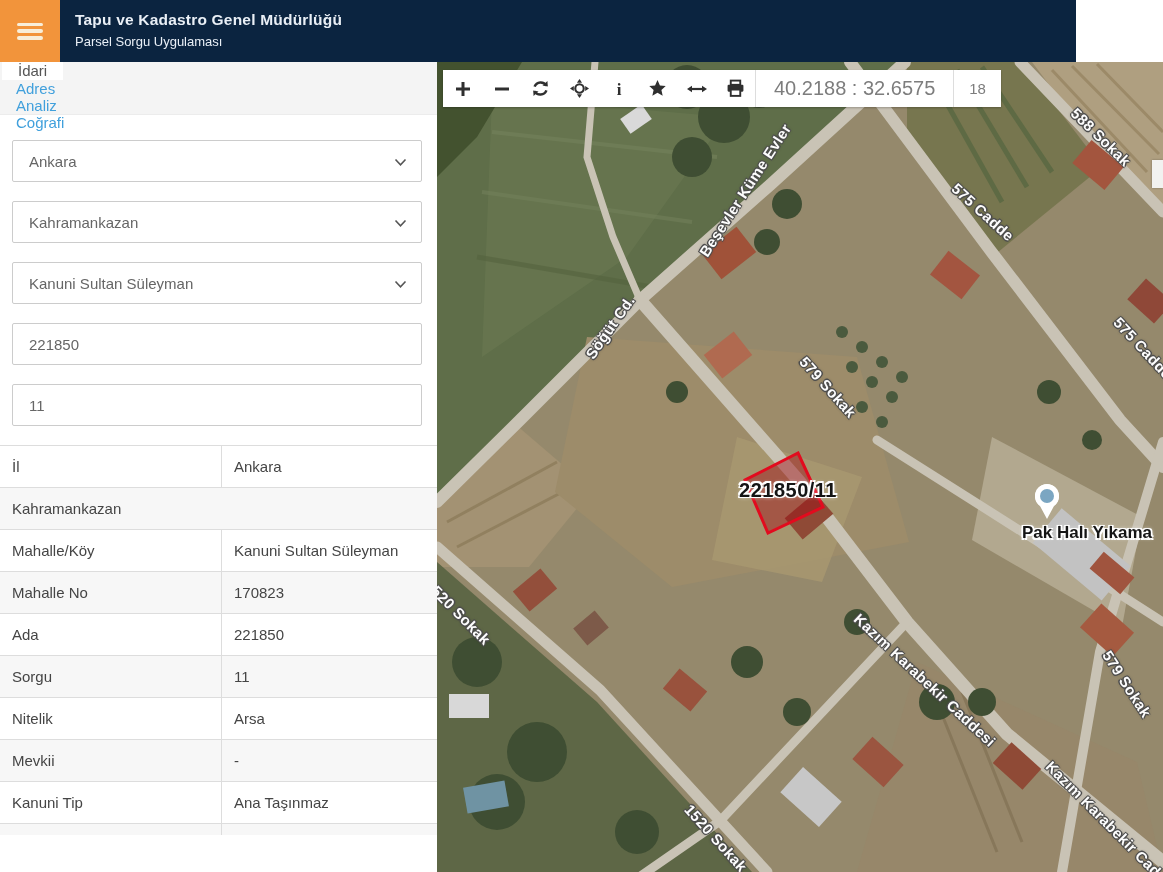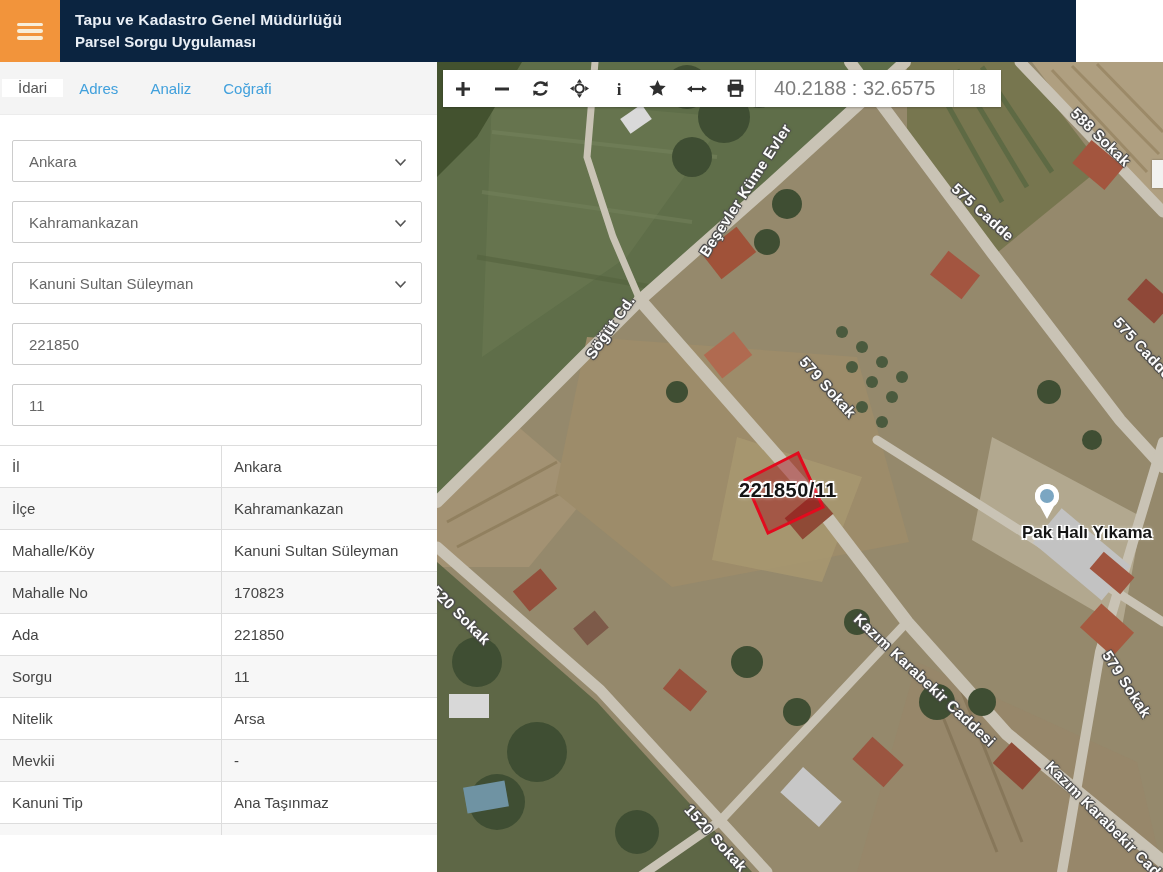--- a/index.html
+++ b/index.html
@@ -9,25 +9,25 @@
 
   
   .header { position:absolute; left:0; top:0; width:1076px; height:62px;
     background:#0b2440; display:flex; align-items:stretch; }
   .menu-btn { width:60px; height:62px; background:#f2943b; border:none; cursor:pointer;
     display:flex; align-items:center; justify-content:center; flex:0 0 auto; }
   .hamburger { width:26px; height:17px; display:flex; flex-direction:column; justify-content:space-between; }
   .hamburger span { display:block; height:3.2px; border-radius:2px; background:#f8eed9; }
   .titles { padding:9px 0 0 15px; color:#e9eff6; }
   .titles .t1 { font-size:15.5px; font-weight:bold; letter-spacing:.2px; line-height:22px; }
-  .titles .t2 { font-size:15px; font-weight:bold; line-height:21px; }
+  .titles .t2 { font-size:13px; font-weight:normal; line-height:21px; }
 
   
   .sidebar { position:absolute; left:0; top:62px; width:437px; height:810px; background:#fff; }
-  .tabs { height:53px; background:#f4f4f4; border-bottom:1px solid #ececec; display:flex; align-items:center; }
+  .tabs { height:53px; background:#f4f4f4; border-bottom:1px solid #ececec; display:flex; align-items:flex-start;flex-direction:column; }
   .tab { padding:0 16px; display:flex; align-items:center; font-size:15px; color:#41a0dc; cursor:pointer; }
   .tab.active { background:#fff; color:#555; margin-left:2px; border-bottom:1px solid #fff; }
 
   .form { padding:25px 15px 0 12px; }
   .field { position:relative; width:410px; height:42px; border:1px solid #ccc; border-radius:2px;
     background:#fff; display:flex; align-items:center; padding:0 16px; margin-bottom:19px;
     color:#666; font-size:15px; cursor:pointer; }
   .field .chev { position:absolute; right:14px; top:17px; }
   .field input { border:none; outline:none; width:100%; height:100%; font-size:15px; color:#666;
     font-family:"Liberation Sans", sans-serif; background:transparent; }
@@ -121,21 +121,20 @@
         <input type="text" value="11" style="">
       </div>
     </div>
 
     <div class="result-table">
       <div class="trow">
           <div class="c1">İl</div>
           <div class="c2">Ankara</div>
         </div>
       <div class="trow">
-          <div class="c1">İlçe</div>
           <div class="c2">Kahramankazan</div>
         </div>
       <div class="trow">
           <div class="c1">Mahalle/Köy</div>
           <div class="c2">Kanuni Sultan Süleyman</div>
         </div>
       <div class="trow">
           <div class="c1">Mahalle No</div>
           <div class="c2">170823</div>
         </div>

